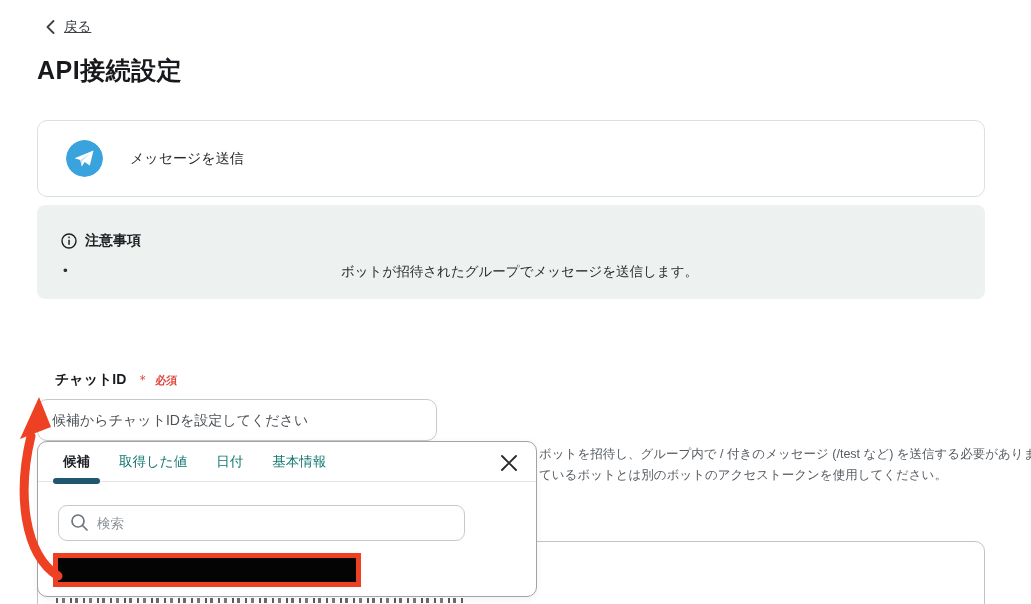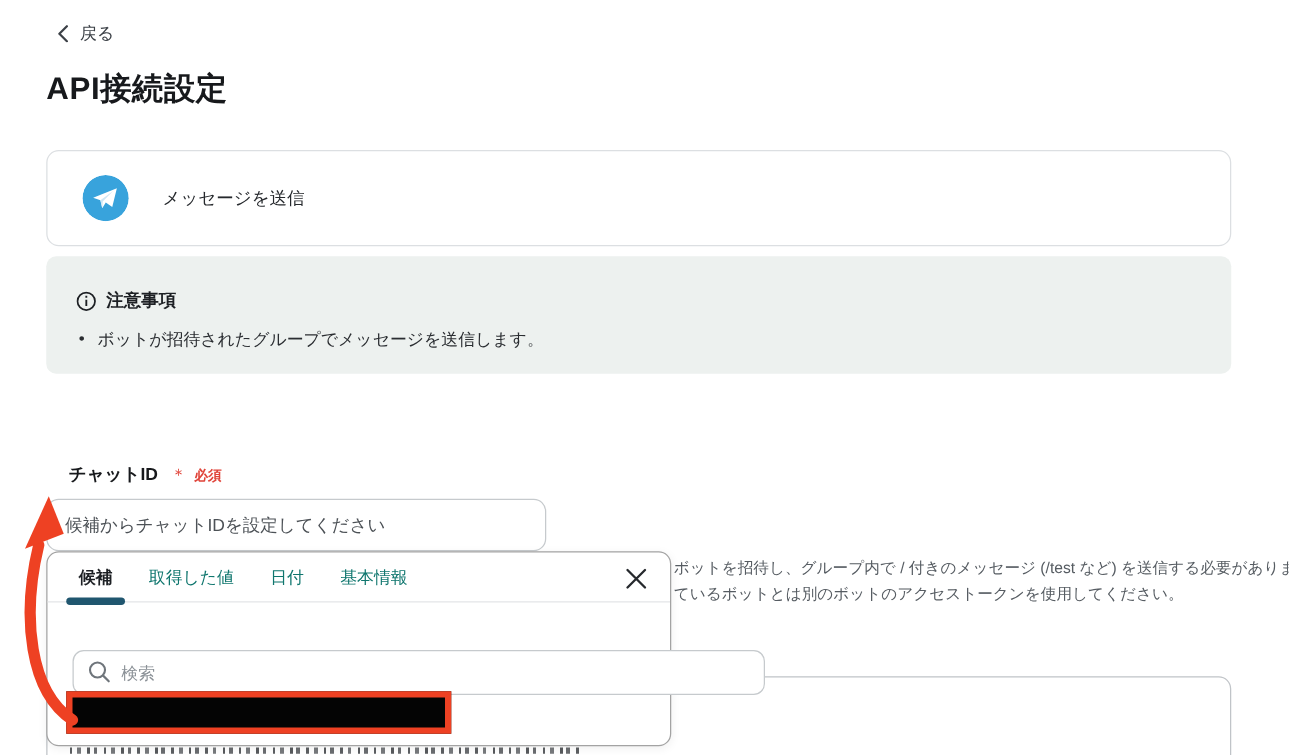--- a/index.html
+++ b/index.html
@@ -10,39 +10,39 @@
     height: 604px;
     overflow: hidden;
     background: #ffffff;
     font-family: "Liberation Sans", "DejaVu Sans", sans-serif;
     color: #1f2328;
   }
   
   .back-link {
     position: absolute; left: 46px; top: 18px;
     display: flex; align-items: center; gap: 9px;
-    font-size: 13.5px; color: #3c4147; cursor: pointer;
+    font-size: 13.5px; color: #3c4147; cursor: pointer; text-decoration: underline;
   }
   .back-link svg { display: block; }
   .page-title {
     position: absolute; left: 37px; top: 54px;
     font-size: 25px; font-weight: 700; letter-spacing: .5px; color: #17191c;
   }
   
   .trigger-card {
     position: absolute; left: 37px; top: 120px; width: 948px; height: 77px;
     background: #fff; border: 1px solid #dcdfe2; border-radius: 10px;
     display: flex; align-items: center; padding-left: 28px; gap: 27px;
   }
   .tg-badge { width: 37px; height: 37px; border-radius: 50%; display: block; }
   .trigger-label { font-size: 14px; color: #26292d; }
   
   .notice-box {
     position: absolute; left: 37px; top: 205px; width: 948px; height: 94px;
-    background: #edf1ef; border-radius: 8px; padding: 27px 24px 0 24px;
+    background: #edf1ef; border-radius: 8px; padding: 27px 24px 0 24px; text-align: center;
   }
   .notice-title-row { display: flex; align-items: center; gap: 8px; }
   .notice-title { font-size: 14px; font-weight: 700; color: #1d2024; }
   .notice-item {
     margin-top: 13px; padding-left: 17px; position: relative;
     font-size: 13.5px; color: #2a2d31;
   }
   .notice-item::before {
     content: "•"; position: absolute; left: 2px; top: 0; color: #2a2d31;
   }
@@ -91,21 +91,21 @@
   .tab.active { font-weight: 700; color: #1d2024; }
   .tab.active::after {
     content: ""; position: absolute; left: -10px; right: -10px; bottom: -3px;
     height: 6px; border-radius: 4px; background: #20566f;
   }
   .popup-close {
     position: absolute; right: 15px; top: 9px; width: 24px; height: 24px;
     display: flex; align-items: center; justify-content: center;
     background: none; border: none; cursor: pointer; padding: 0;
   }
-  .popup-search-wrap { position: absolute; left: 20px; top: 78px; width: 554px; height: 36px; }
+  .popup-search-wrap { position: absolute; left: 20px; top: 63px; width: 407px; height: 36px; }
   .popup-search {
     width: 100%; height: 100%; border: 1px solid #c6cacd; border-radius: 9px;
     padding: 0 12px 0 38px; font-size: 13.5px; color: #3c4147; outline: none;
     font-family: inherit; background: #fff;
   }
   .popup-search::placeholder { color: #8b9197; opacity: 1; }
   .search-icon { position: absolute; left: 12px; top: 8px; pointer-events: none; }
   .redacted-option {
     position: absolute; left: 15px; top: 111px; width: 308px; height: 34px;
     background: #040404; border: 5px solid #ee4123; cursor: pointer;

